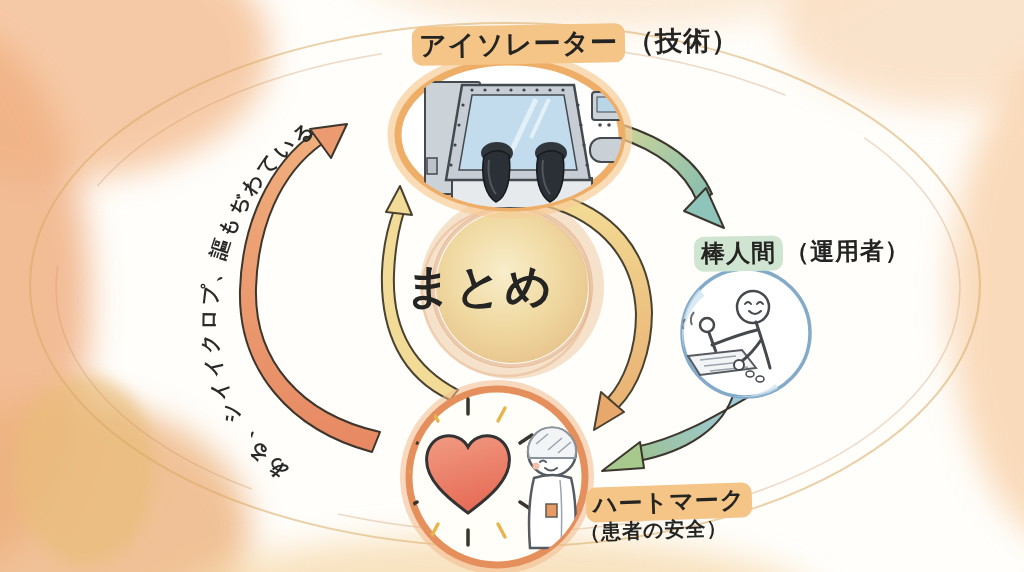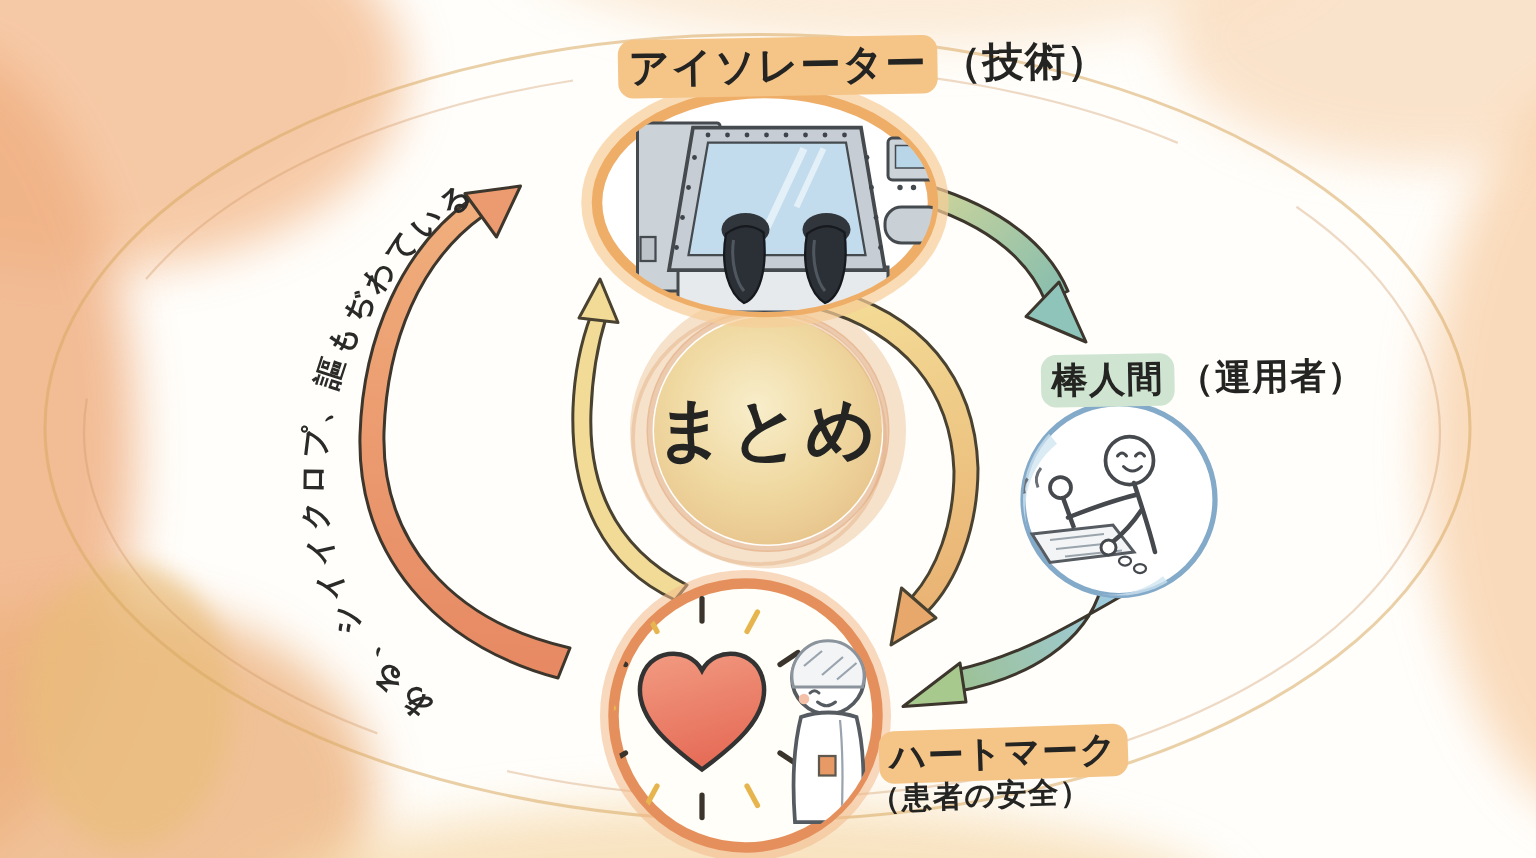--- a/index.html
+++ b/index.html
@@ -8,21 +8,21 @@
   .canvas svg{position:absolute;left:0;top:0;}
   .label{position:absolute;font-weight:700;white-space:nowrap;letter-spacing:1px;}
   .hl{display:inline-block;padding:1px 7px 2px;border-radius:10px;}
   .hl.peach{background:#f5c487;}
   .hl.green{background:#cfe5d2;}
   .plain{padding-left:2px;}
   .lbl-top{left:412px;top:24px;font-size:27px;transform:rotate(-1deg);}
   .lbl-right{left:694px;top:235px;font-size:24px;transform:rotate(-1deg);}
   .lbl-heart{left:586px;top:485px;font-size:24px;transform:rotate(-2deg);}
   .lbl-heart-sub{left:580px;top:517px;font-size:20px;transform:rotate(-2deg);}
-  .lbl-center{left:512px;top:287px;transform:translate(-50%,-50%);font-size:46px;
+  .lbl-center{left:480px;top:287px;transform:translate(-50%,-50%);font-size:46px;
               font-weight:700;letter-spacing:3px;}
 </style>
 </head>
 <body>
 
 <div class="canvas">
 
 <svg width="1024" height="572" viewBox="0 0 1024 572">
   <defs>
     <filter id="blurL" x="-60%" y="-60%" width="220%" height="220%">

